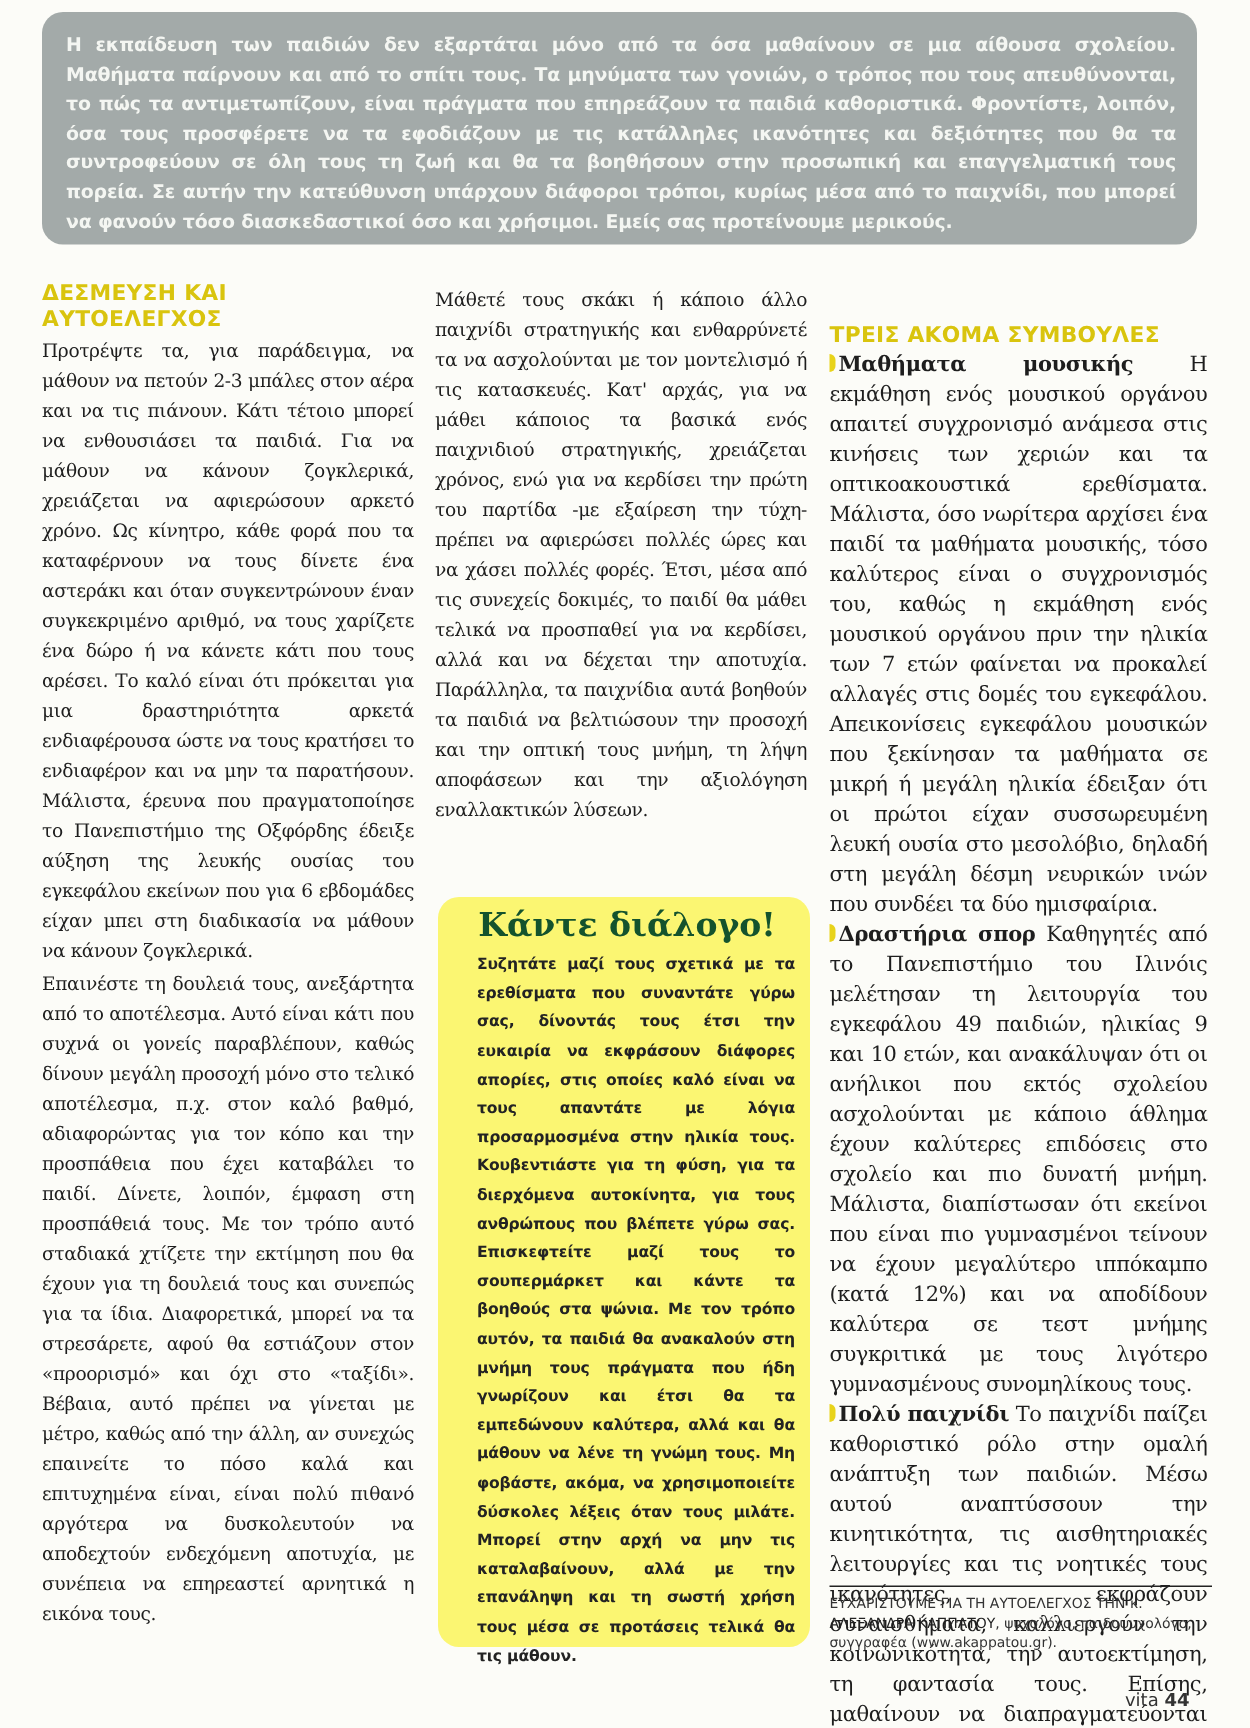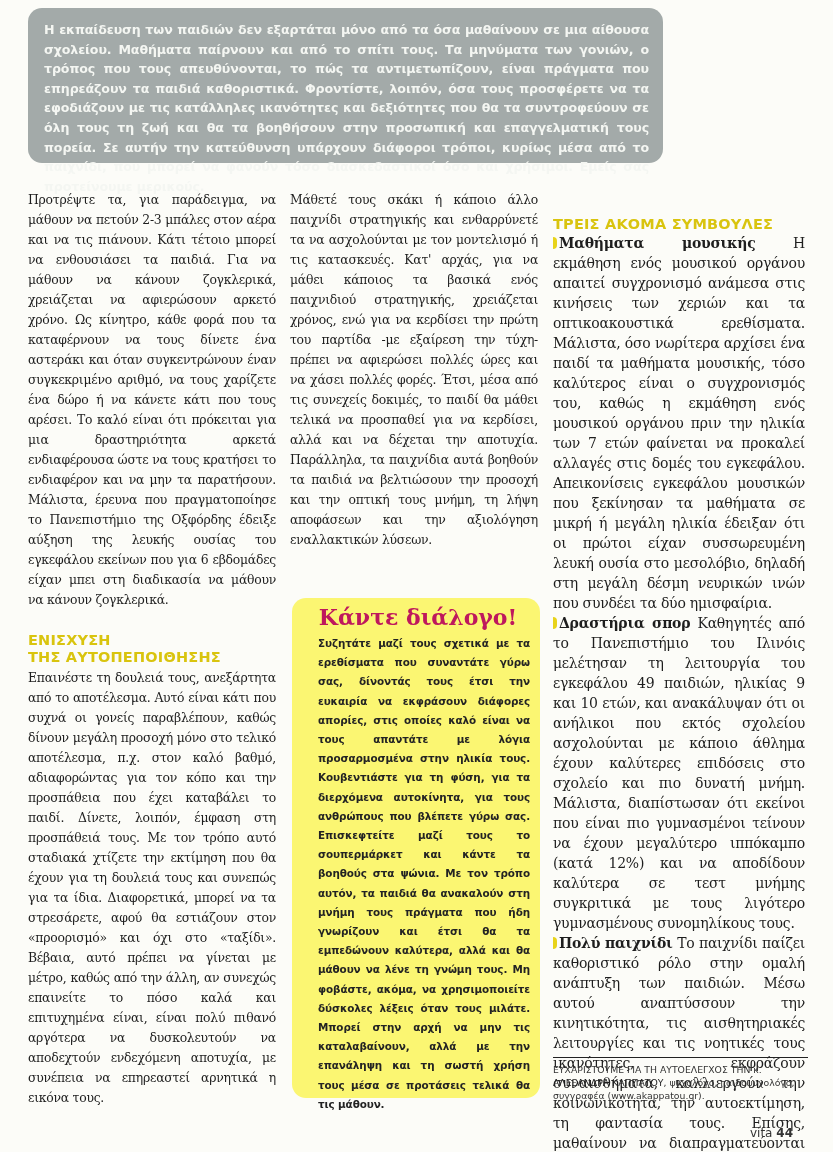--- a/index.html
+++ b/index.html
@@ -1,51 +1,51 @@
 <!DOCTYPE html>
 <html><head>
 <meta charset="utf-8">
 <style>
   html, body { margin:0; padding:0; }
   body { width:833px; height:1152px; background:#fcfcf8; position:relative; overflow:hidden; font-family:"DejaVu Serif", serif; color:#1e1e1e; }
-  .intro { position:absolute; left:28px; top:8px; width:635px; height:155px; background:#a3aaa9; border-radius:14px; padding:12px 14px 0 16px; box-sizing:border-box; }
+  .intro { position:absolute; left:28px; top:8px; width:770px; height:155px; background:#a3aaa9; border-radius:14px; padding:12px 14px 0 16px; box-sizing:border-box; }
   .intro p { margin:0; font-family:"DejaVu Sans", sans-serif; font-weight:bold; font-size:12.6px; line-height:19.6px; color:#f4f6f2; letter-spacing:-0.1px; text-align:justify; }
   .col { position:absolute; top:188px; }
   .c1 { left:28px; width:248px; }
   .c2 { left:290px; width:248px; }
   .c3 { left:553px; width:252px;margin-top:28px; }
   h2 { margin:0; font-family:"DejaVu Sans", sans-serif; font-weight:bold; font-size:14.5px; line-height:17px; color:#d9c40e; letter-spacing:0.2px; text-transform:uppercase; }
   .body { margin:2px 0 0 0; font-size:12.4px; line-height:20px; text-align:justify; letter-spacing:-0.25px; hyphens:manual; }
   .c1 h2.second { margin-top:22px; }
   .tip { margin:0; font-size:14px; line-height:20px; text-align:justify; letter-spacing:-0.25px; }
   .tip b { font-weight:bold; }
   .marker { display:inline-block; width:4px; height:12px; background:#e8d31a; border-radius:0 6px 6px 0; margin-right:2px; vertical-align:-1px; }
   .end-dot { display:inline-block; width:10px; height:10px; background:#1e1e1e; border-radius:50%; margin-left:4px; vertical-align:-1px; }
   .box { position:absolute; left:292px; top:598px; width:248px; height:500px; background:#fbf672; border-radius:14px; box-sizing:border-box; padding:6px 10px 0 14px; }
-  .box h3 { margin:0; text-align:center; font-family:"DejaVu Serif", serif; font-weight:bold; font-size:22px; line-height:26px; color:#be185d; }
+  .box h3 { margin:0; text-align:center; font-family:"DejaVu Serif", serif; font-weight:bold; font-size:22px; line-height:26px; color:#14532d; }
   .box p { margin:4px 0 0 12px; font-family:"DejaVu Sans", sans-serif; font-weight:bold; font-size:10.4px; line-height:19.2px; text-align:justify; color:#232323; letter-spacing:-0.1px; }
   .credit { position:absolute; left:553px; top:1057px; width:255px; border-top:1.5px solid #222; padding-top:5px; font-family:"DejaVu Sans", sans-serif; font-size:9.3px; line-height:13px; color:#333; }
   .credit b { font-weight:normal; color:#222; }
   .pageno { position:absolute; right:40px; top:1126px; font-family:"DejaVu Sans", sans-serif; font-size:12px; color:#333; }
   .pageno b { font-weight:bold; }
 </style>
 </head>
 <body>
 
 <div class="intro">
   <p>Η εκπαίδευση των παιδιών δεν εξαρτάται μόνο από τα όσα μαθαίνουν σε μια αίθουσα σχολείου. Μαθήματα παίρνουν και από το σπίτι τους. Τα μηνύματα των γονιών, ο τρόπος που τους απευθύνονται, το πώς τα αντιμετωπίζουν, είναι πράγματα που επηρεάζουν τα παιδιά καθοριστικά. Φροντίστε, λοιπόν, όσα τους προσφέρετε να τα εφοδιάζουν με τις κατάλληλες ικανότητες και δεξιότητες που θα τα συντροφεύουν σε όλη τους τη ζωή και θα τα βοηθήσουν στην προσωπική και επαγγελματική τους πορεία. Σε αυτήν την κατεύθυνση υπάρχουν διάφοροι τρόποι, κυρίως μέσα από το παιχνίδι, που μπορεί να φανούν τόσο διασκεδαστικοί όσο και χρήσιμοι. Εμείς σας προτείνουμε μερικούς.</p>
 </div>
 
 <div class="col c1">
+  <h2>
+    <span>ΔΕΣΜΕΥΣΗ ΚΑΙ</span><br>
+    <span>ΑΥΤΟΕΛΕΓΧΟΣ</span>
+  </h2>
   <p class="body">Προτρέψτε τα, για παράδειγμα, να μάθουν να πετούν 2-3 μπάλες στον αέρα και να τις πιάνουν. Κάτι τέτοιο μπορεί να ενθουσιάσει τα παιδιά. Για να μάθουν να κάνουν ζογκλερικά, χρειάζεται να αφιερώσουν αρκετό χρόνο. Ως κίνητρο, κάθε φορά που τα καταφέρνουν να τους δίνετε ένα αστεράκι και όταν συγκεντρώνουν έναν συγκεκριμένο αριθμό, να τους χαρίζετε ένα δώρο ή να κάνετε κάτι που τους αρέσει. Το καλό είναι ότι πρόκειται για μια δραστηριότητα αρκετά ενδιαφέρουσα ώστε να τους κρατήσει το ενδιαφέρον και να μην τα παρατήσουν. Μάλιστα, έρευνα που πραγματοποίησε το Πανεπιστήμιο της Οξφόρδης έδειξε αύξηση της λευκής ουσίας του εγκεφάλου εκείνων που για 6 εβδομάδες είχαν μπει στη διαδικασία να μάθουν να κάνουν ζογκλερικά.</p>
 
-  <h2 class="second">
-    <span>ΕΝΙΣΧΥΣΗ</span><br>
-    <span>ΤΗΣ ΑΥΤΟΠΕΠΟΙΘΗΣΗΣ</span>
-  </h2>
   <p class="body">Επαινέστε τη δουλειά τους, ανεξάρτητα από το αποτέλεσμα. Αυτό είναι κάτι που συχνά οι γονείς παραβλέπουν, καθώς δίνουν μεγάλη προσοχή μόνο στο τελικό αποτέλεσμα, π.χ. στον καλό βαθμό, αδιαφορώντας για τον κόπο και την προσπάθεια που έχει καταβάλει το παιδί. Δίνετε, λοιπόν, έμφαση στη προσπάθειά τους. Με τον τρόπο αυτό σταδιακά χτίζετε την εκτίμηση που θα έχουν για τη δουλειά τους και συνεπώς για τα ίδια. Διαφορετικά, μπορεί να τα στρεσάρετε, αφού θα εστιάζουν στον «προορισμό» και όχι στο «ταξίδι». Βέβαια, αυτό πρέπει να γίνεται με μέτρο, καθώς από την άλλη, αν συνεχώς επαινείτε το πόσο καλά και επιτυχημένα είναι, είναι πολύ πιθανό αργότερα να δυσκολευτούν να αποδεχτούν ενδεχόμενη αποτυχία, με συνέπεια να επηρεαστεί αρνητικά η εικόνα τους.</p>
 </div>
 
 <div class="col c2">
   <p class="body">Μάθετέ τους σκάκι ή κάποιο άλλο παιχνίδι στρατηγικής και ενθαρρύνετέ τα να ασχολούνται με τον μοντελισμό ή τις κατασκευές. Κατ' αρχάς, για να μάθει κάποιος τα βασικά ενός παιχνιδιού στρατηγικής, χρειάζεται χρόνος, ενώ για να κερδίσει την πρώτη του παρτίδα -με εξαίρεση την τύχη- πρέπει να αφιερώσει πολλές ώρες και να χάσει πολλές φορές. Έτσι, μέσα από τις συνεχείς δοκιμές, το παιδί θα μάθει τελικά να προσπαθεί για να κερδίσει, αλλά και να δέχεται την αποτυχία. Παράλληλα, τα παιχνίδια αυτά βοηθούν τα παιδιά να βελτιώσουν την προσοχή και την οπτική τους μνήμη, τη λήψη αποφάσεων και την αξιολόγηση εναλλακτικών λύσεων.</p>
 </div>
 
 <div class="box">
   <h3>Κάντε διάλογο!</h3>
   <p>Συζητάτε μαζί τους σχετικά με τα ερεθίσματα που συναντάτε γύρω σας, δίνοντάς τους έτσι την ευκαιρία να εκφράσουν διάφορες απορίες, στις οποίες καλό είναι να τους απαντάτε με λόγια προσαρμοσμένα στην ηλικία τους. Κουβεντιάστε για τη φύση, για τα διερχόμενα αυτοκίνητα, για τους ανθρώπους που βλέπετε γύρω σας. Επισκεφτείτε μαζί τους το σουπερμάρκετ και κάντε τα βοηθούς στα ψώνια. Με τον τρόπο αυτόν, τα παιδιά θα ανακαλούν στη μνήμη τους πράγματα που ήδη γνωρίζουν και έτσι θα τα εμπεδώνουν καλύτερα, αλλά και θα μάθουν να λένε τη γνώμη τους. Μη φοβάστε, ακόμα, να χρησιμοποιείτε δύσκολες λέξεις όταν τους μιλάτε. Μπορεί στην αρχή να μην τις καταλαβαίνουν, αλλά με την επανάληψη και τη σωστή χρήση τους μέσα σε προτάσεις τελικά θα τις μάθουν.</p>

